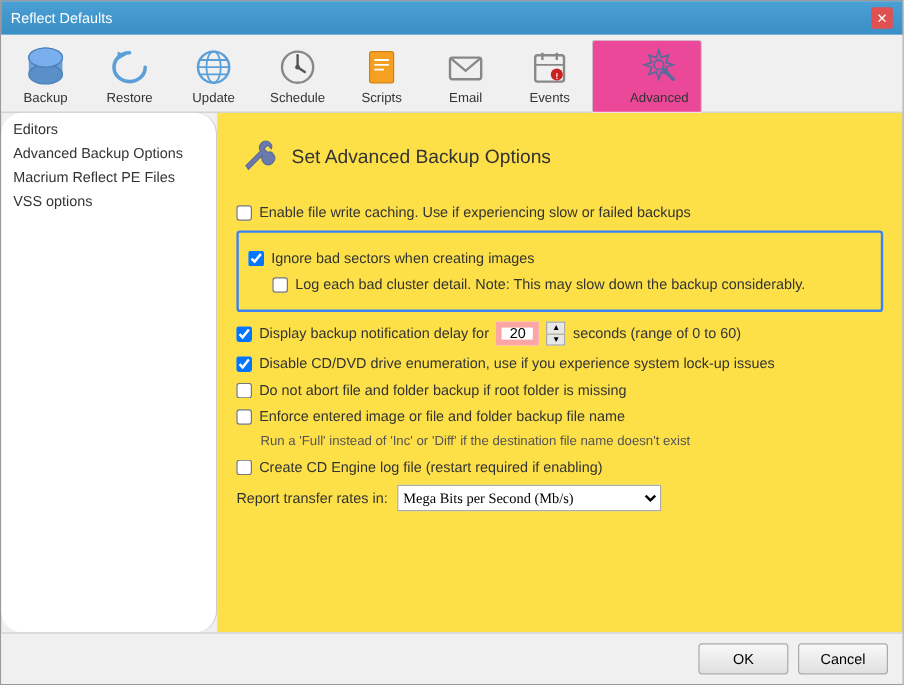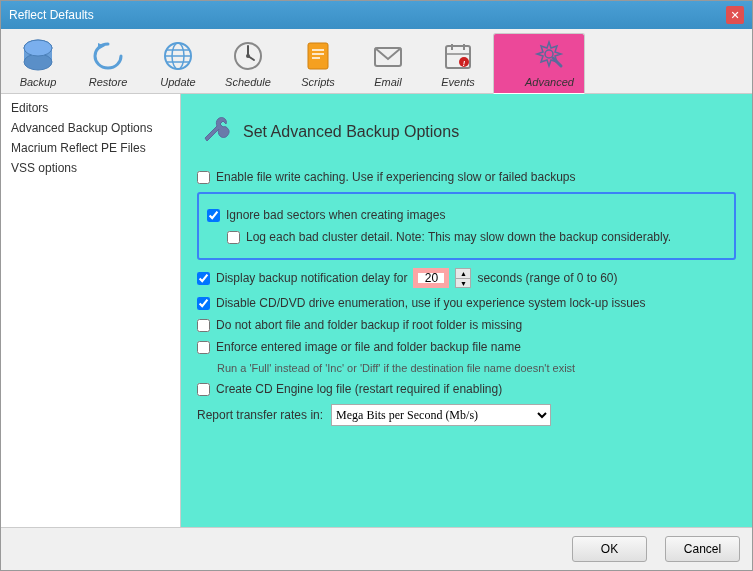--- a/index.html
+++ b/index.html
@@ -64,21 +64,20 @@
     .toolbar-item {
       display: flex;
       flex-direction: column;
       align-items: center;
       padding: 4px 10px;
       cursor: pointer;
       border: 1px solid transparent;
       border-radius: 3px 3px 0 0;
       min-width: 70px;
       background: transparent;
-      font-style: italic;
     }
     .toolbar-item.active {
       background: #ec4899;
       border: 1px solid #ccc;
       border-bottom: 1px solid #ffffff;
       margin-bottom: -1px;
       z-index: 1;
       padding-left: 31px;
     }
     .toolbar-icon {
@@ -98,30 +97,31 @@
       display: flex;
       flex: 1;
       overflow: hidden;
     }
     .sidebar {
       width: 180px;
       background: white;
       border-right: 1px solid #ccc;
       padding: 4px 0;
       flex-shrink: 0;
+      border-radius: 18px;
     }
     .sidebar-item {
       padding: 3px 10px;
       cursor: pointer;
       font-size: 12px;
       color: #333;
     }
     .main-panel {
       flex: 1;
-      background: #5eead4;
+      background: #fde047;
       padding: 16px;
       overflow-y: auto;
     }
     .panel-header {
       display: flex;
       align-items: center;
       margin-bottom: 16px;
     }
     .panel-icon {
       font-size: 32px;
@@ -200,21 +200,21 @@
       width: 220px;
       height: 22px;
       font-size: 12px;
       border: 1px solid #aaa;
       background: white;
       font-family: Liberation Serif, serif;
     }
     .footer {
       display: flex;
       justify-content: flex-end;
-      gap: 18px;
+      gap: 8px;
       padding: 8px 12px;
       background: #f0f0f0;
       border-top: 1px solid #ccc;
       flex-shrink: 0;
       align-items: center;
     }
     .footer-btn {
       width: 75px;
       height: 26px;
       font-size: 12px;

